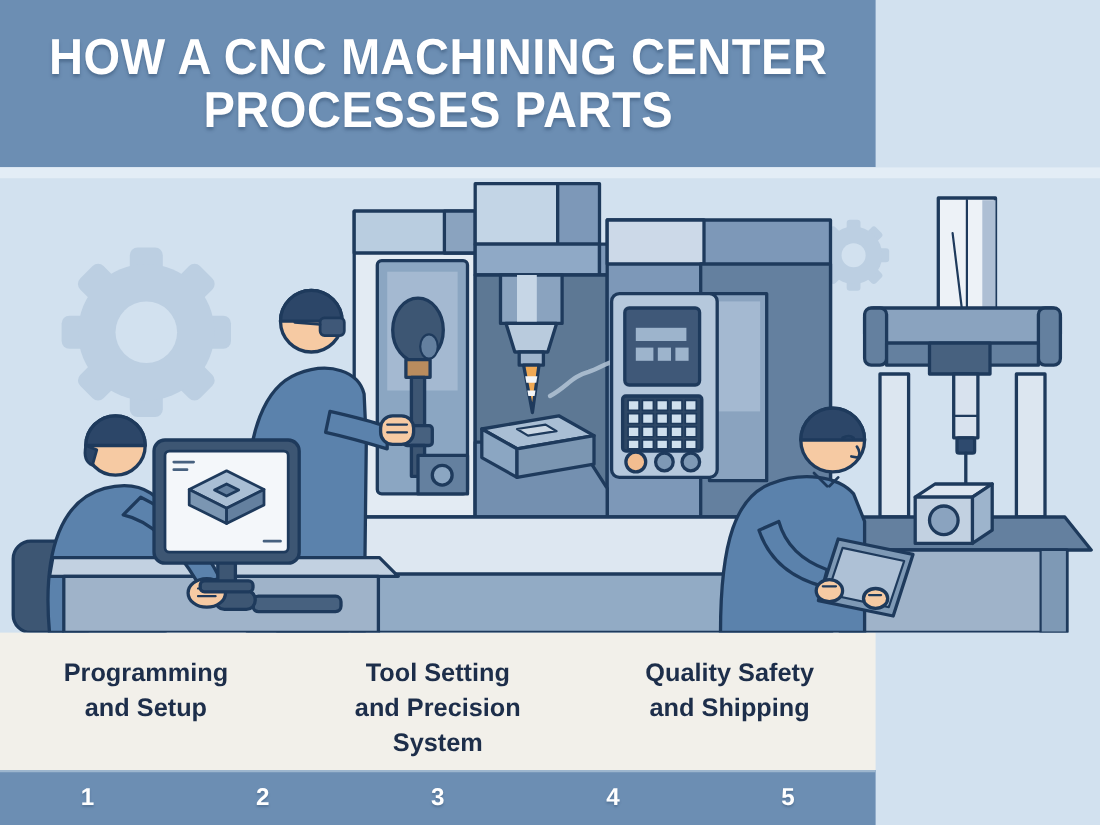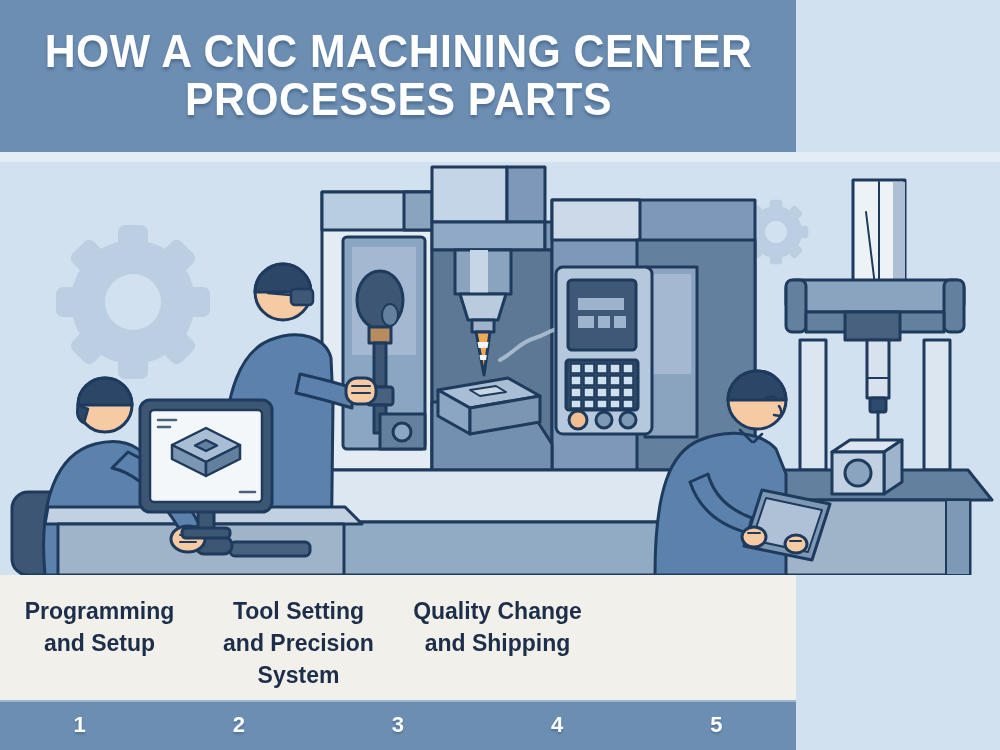--- a/index.html
+++ b/index.html
@@ -21,21 +21,21 @@
     letter-spacing:.5px;white-space:pre-line;
     transform:scaleX(.93);
     text-shadow:0 3px 3px rgba(30,55,85,.35);
   }
   
   .illustration{height:423px;flex:0 0 auto;position:relative;}
   .illustration svg{display:block;}
   
   .steps{
     height:125px;flex:0 0 auto;background:#f2f0ea;
-    display:grid;grid-template-columns:repeat(4,1fr);
+    display:grid;grid-template-columns:repeat(3,1fr);
   }
   .step{
     display:flex;justify-content:center;align-items:flex-start;
     padding-top:20px;
   }
   .step-label{
     font-size:23px;font-weight:700;color:#1d2e4a;
     text-align:center;line-height:1.4;white-space:pre-line;
   }
   
@@ -287,21 +287,21 @@
     <div class="step">
       <div class="step-label">Programming
 and Setup</div>
     </div>
     <div class="step">
       <div class="step-label">Tool Setting
 and Precision
 System</div>
     </div>
     <div class="step">
-      <div class="step-label">Quality Change
+      <div class="step-label">Quality Safety
 and Shipping</div>
     </div>
   </div>
 
   <div class="footer">
     <div class="step-number">1</div>
     <div class="step-number">2</div>
     <div class="step-number">3</div>
     <div class="step-number">4</div>
     <div class="step-number">5</div>

